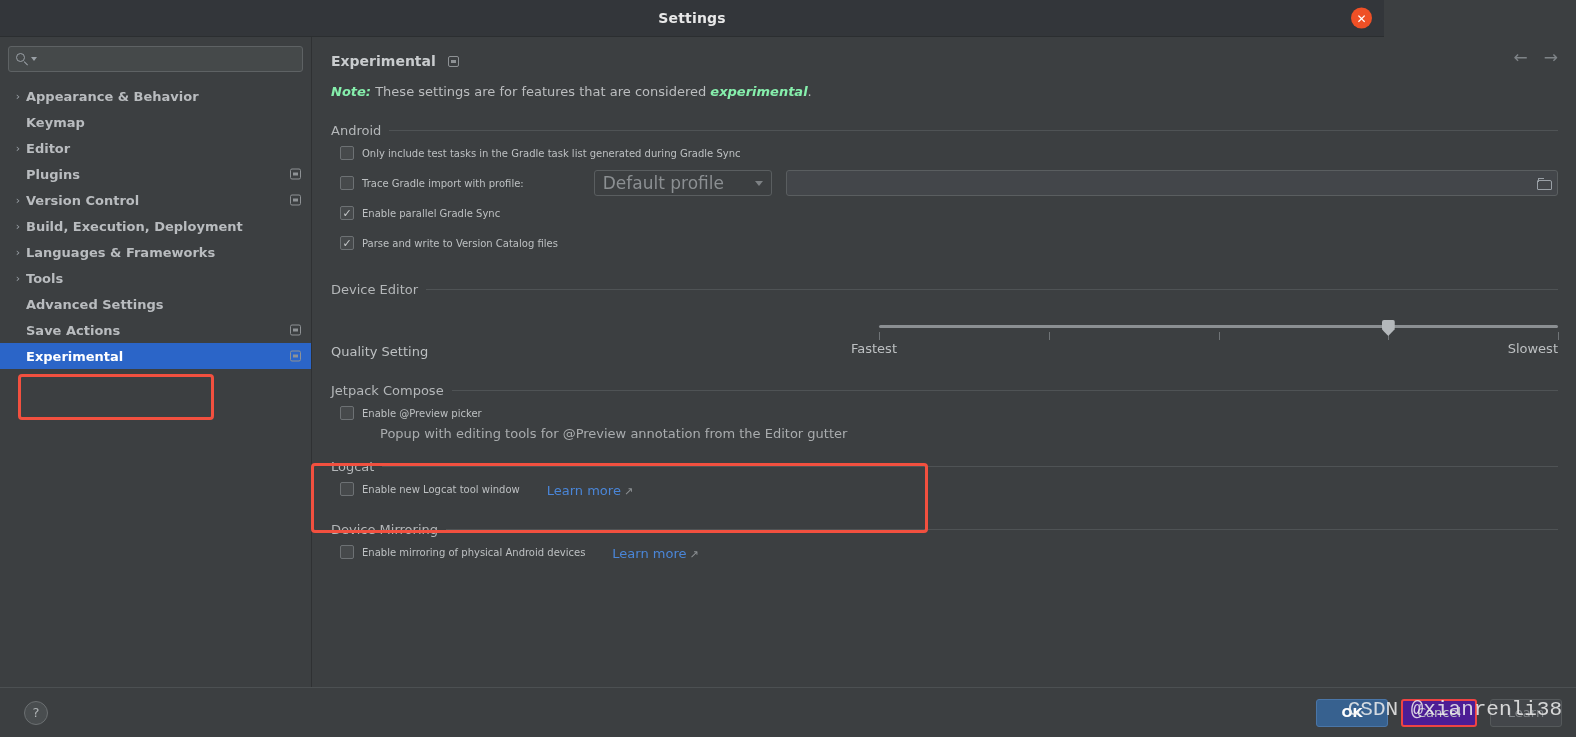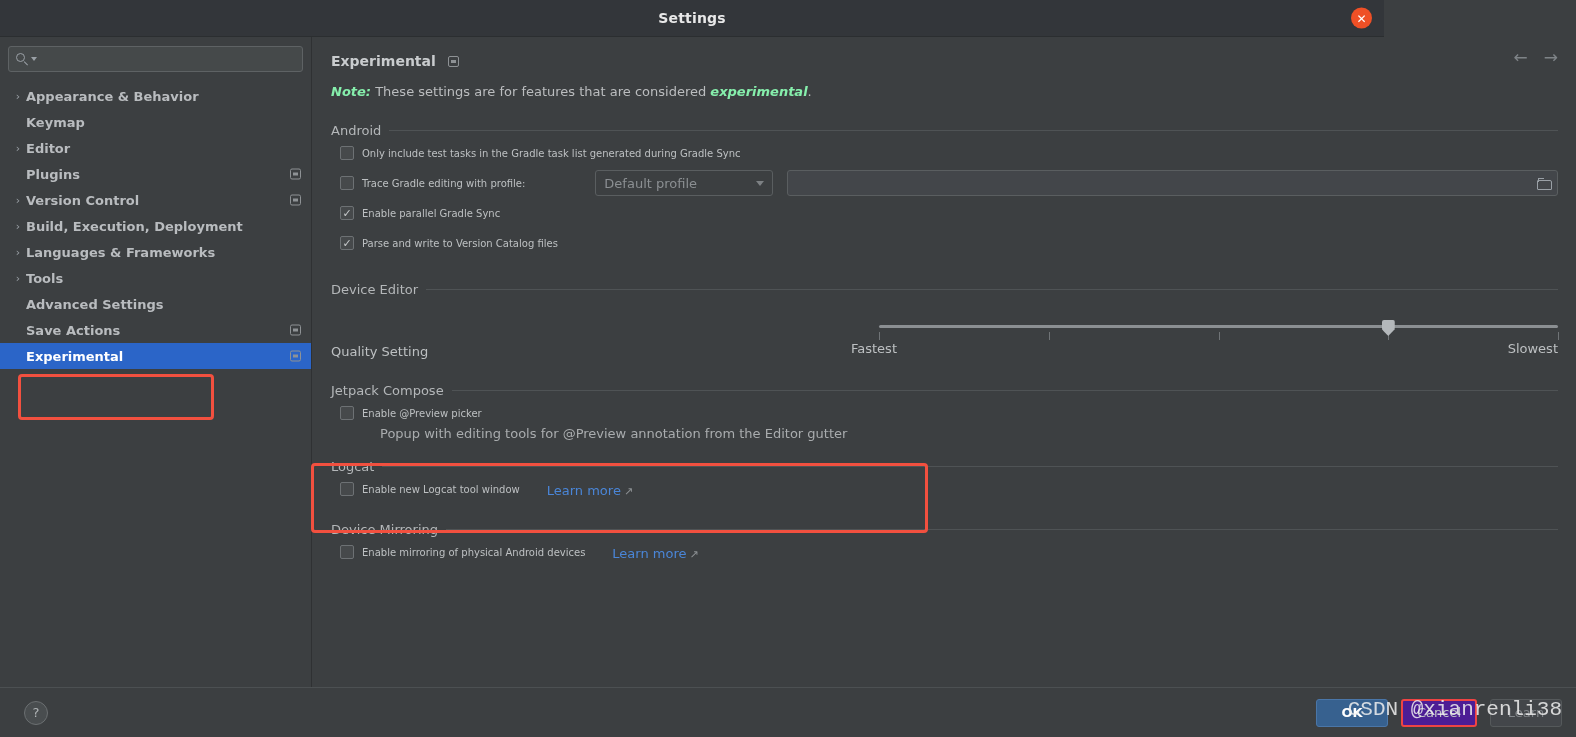--- a/index.html
+++ b/index.html
@@ -124,21 +124,21 @@
   }
   .cb.checked::after { content: "✓"; font-size: 11px; color: #c8cbcd; }
   .cb-label { font-size: 10px; color: #bdc0c2; white-space: nowrap; cursor: default; }
   .sub-note { font-size: 13px; color: #a9acae; margin-left: 49px; margin-top: -2px; }
 
   .combo {
     margin-left: 70px; width: 178px; height: 26px;
     background: #3c3f41; border: 1px solid #5a5e60; border-radius: 3px;
     display: flex; align-items: center; padding: 0 8px; cursor: pointer;
   }
-  .combo-text { flex: 1; font-size: 13px; color: #8b8f92; }
+  .combo-text { flex: 1; font-size: 17px; color: #8b8f92; }
   .combo-caret {
     width: 0; height: 0;
     border-left: 4px solid transparent; border-right: 4px solid transparent;
     border-top: 5px solid #7d8184;
   }
   .textfield {
     margin-left: 14px; flex: 1; height: 26px;
     background: #43464a; border: 1px solid #5a5e60; border-radius: 3px;
     display: flex; align-items: center; padding: 0 6px; cursor: text;
   }
@@ -315,21 +315,21 @@
         <span class="group-line"></span>
       </div>
 
       <div class="row">
         <span class="cb"></span>
         <span class="cb-label">Only include test tasks in the Gradle task list generated during Gradle Sync</span>
       </div>
 
       <div class="row">
         <span class="cb"></span>
-        <span class="cb-label">Trace Gradle editing with profile:</span>
+        <span class="cb-label">Trace Gradle import with profile:</span>
         <span class="combo">
           <span class="combo-text">Default profile</span>
           <span class="combo-caret"></span>
         </span>
         <span class="textfield">
           <input type="text" placeholder="" style="">
           <span class="folder-icon"></span>
         </span>
       </div>
 

